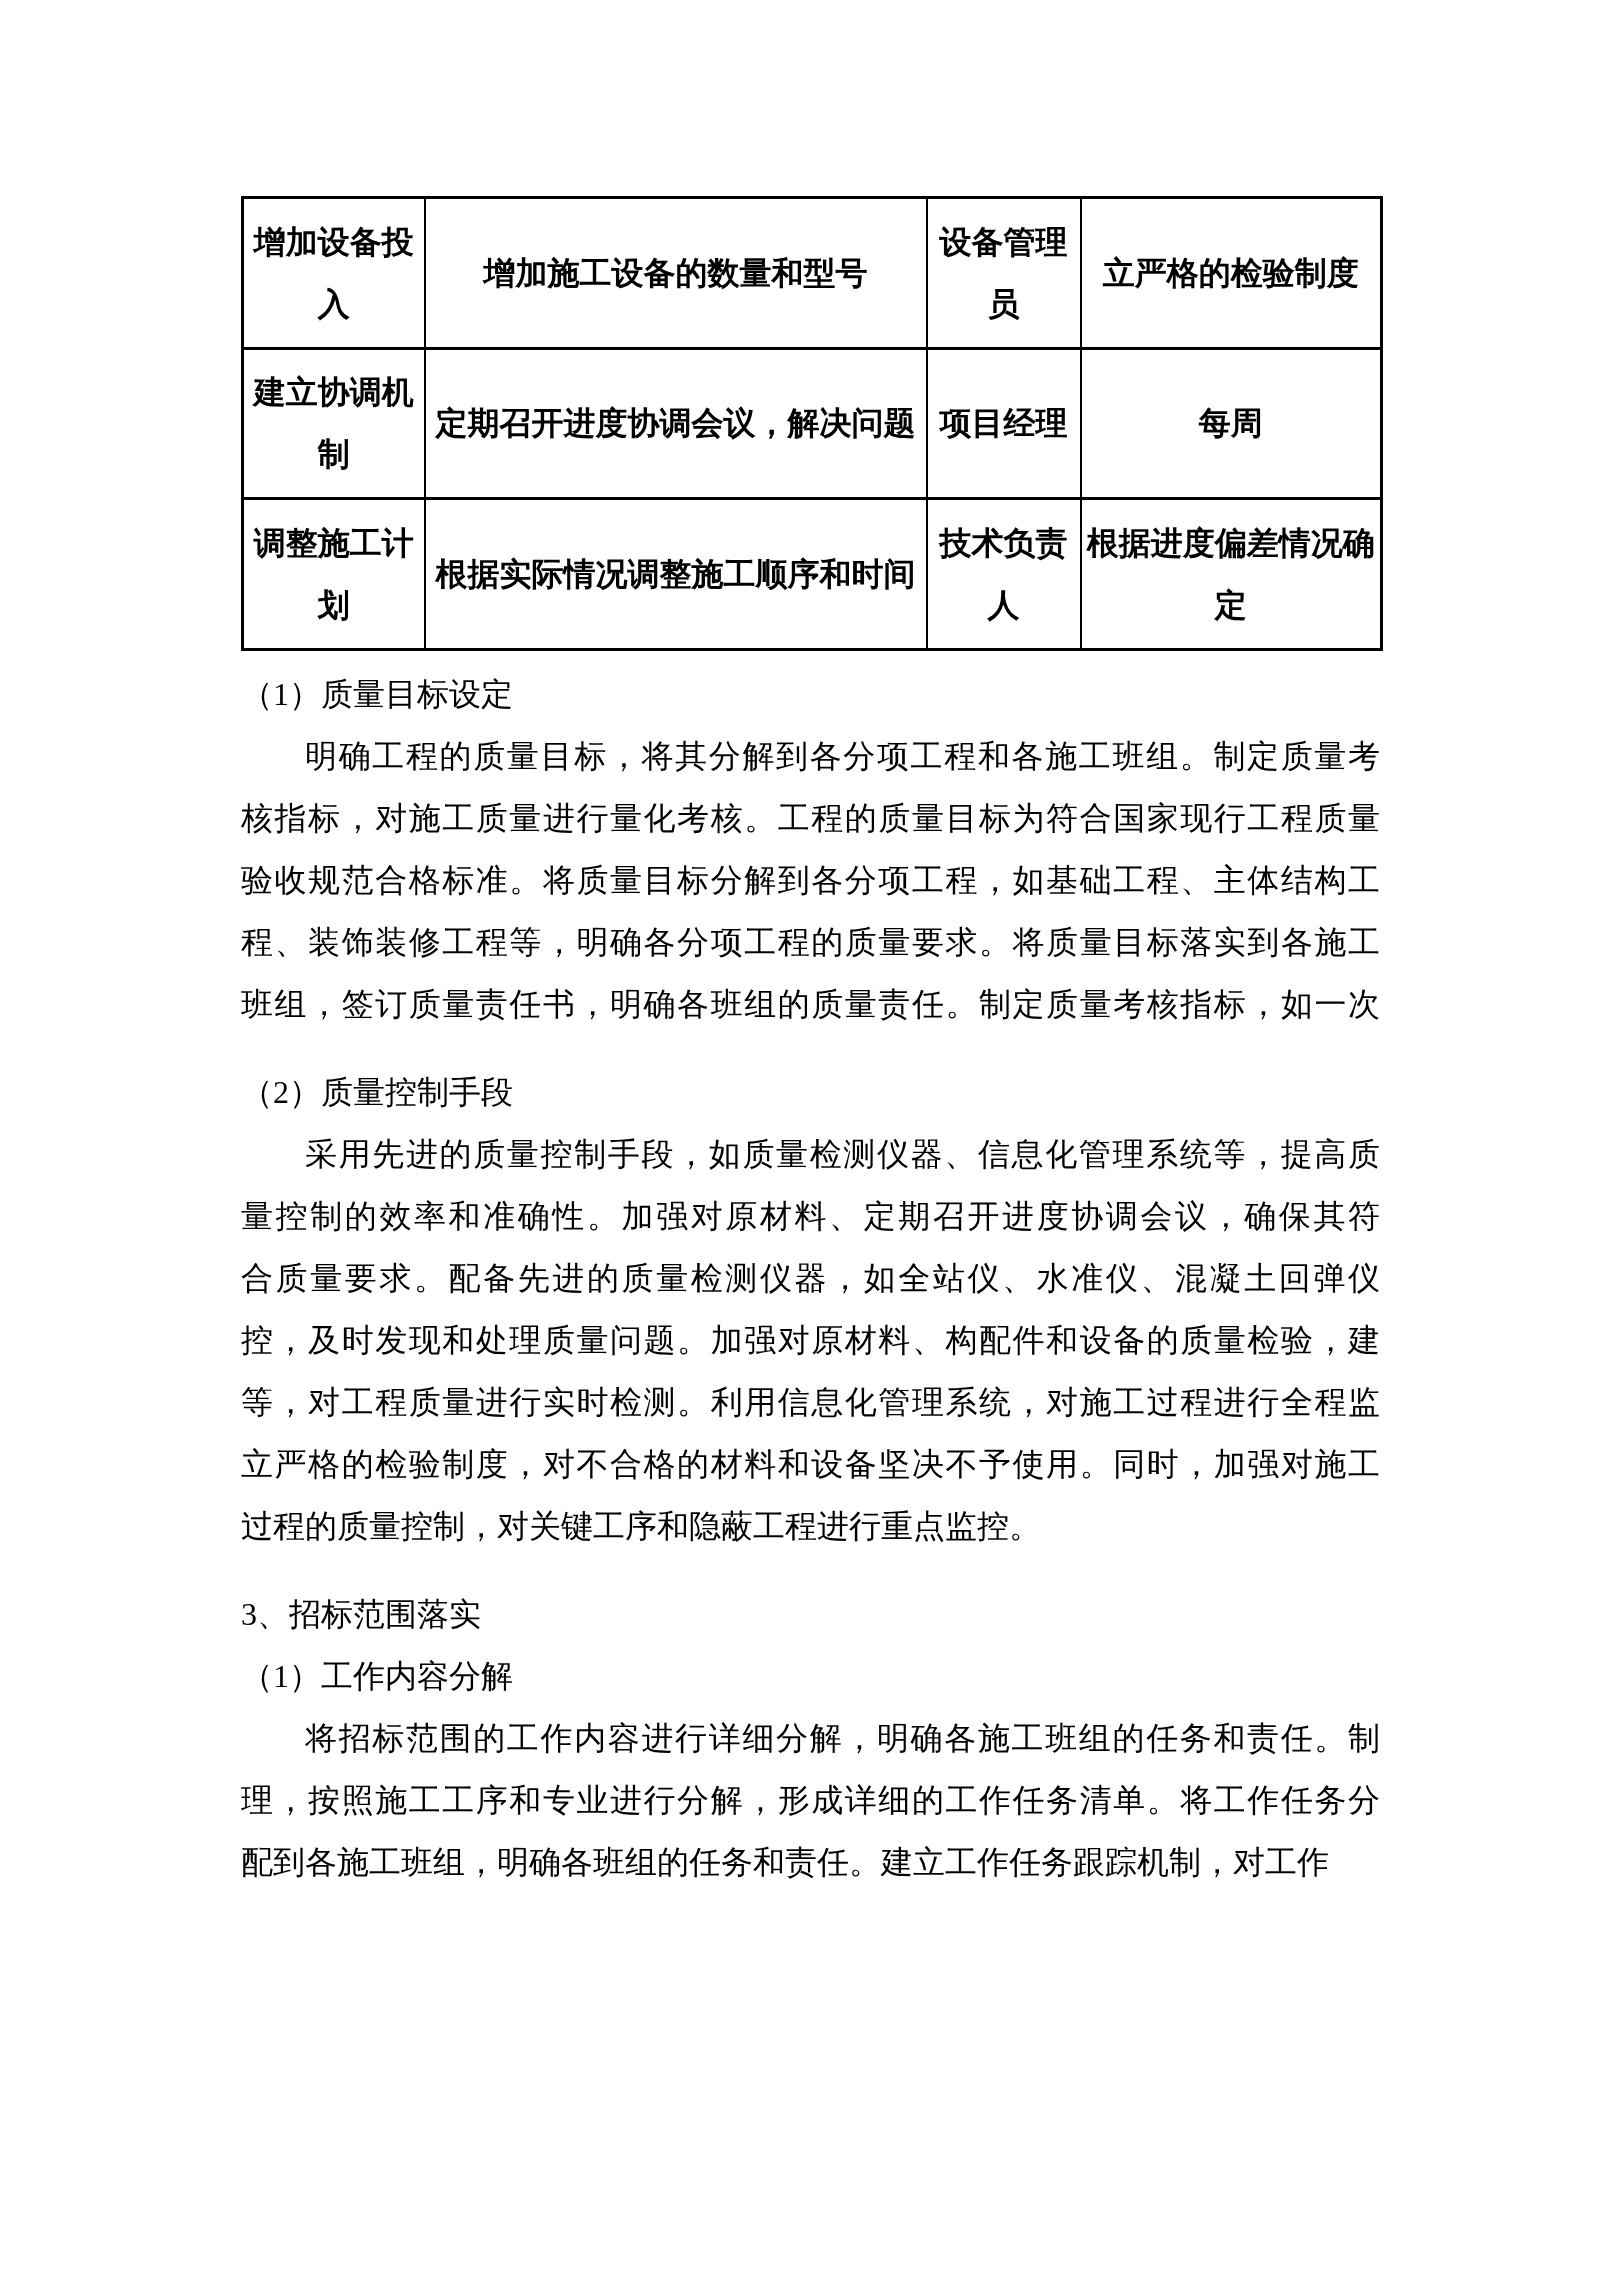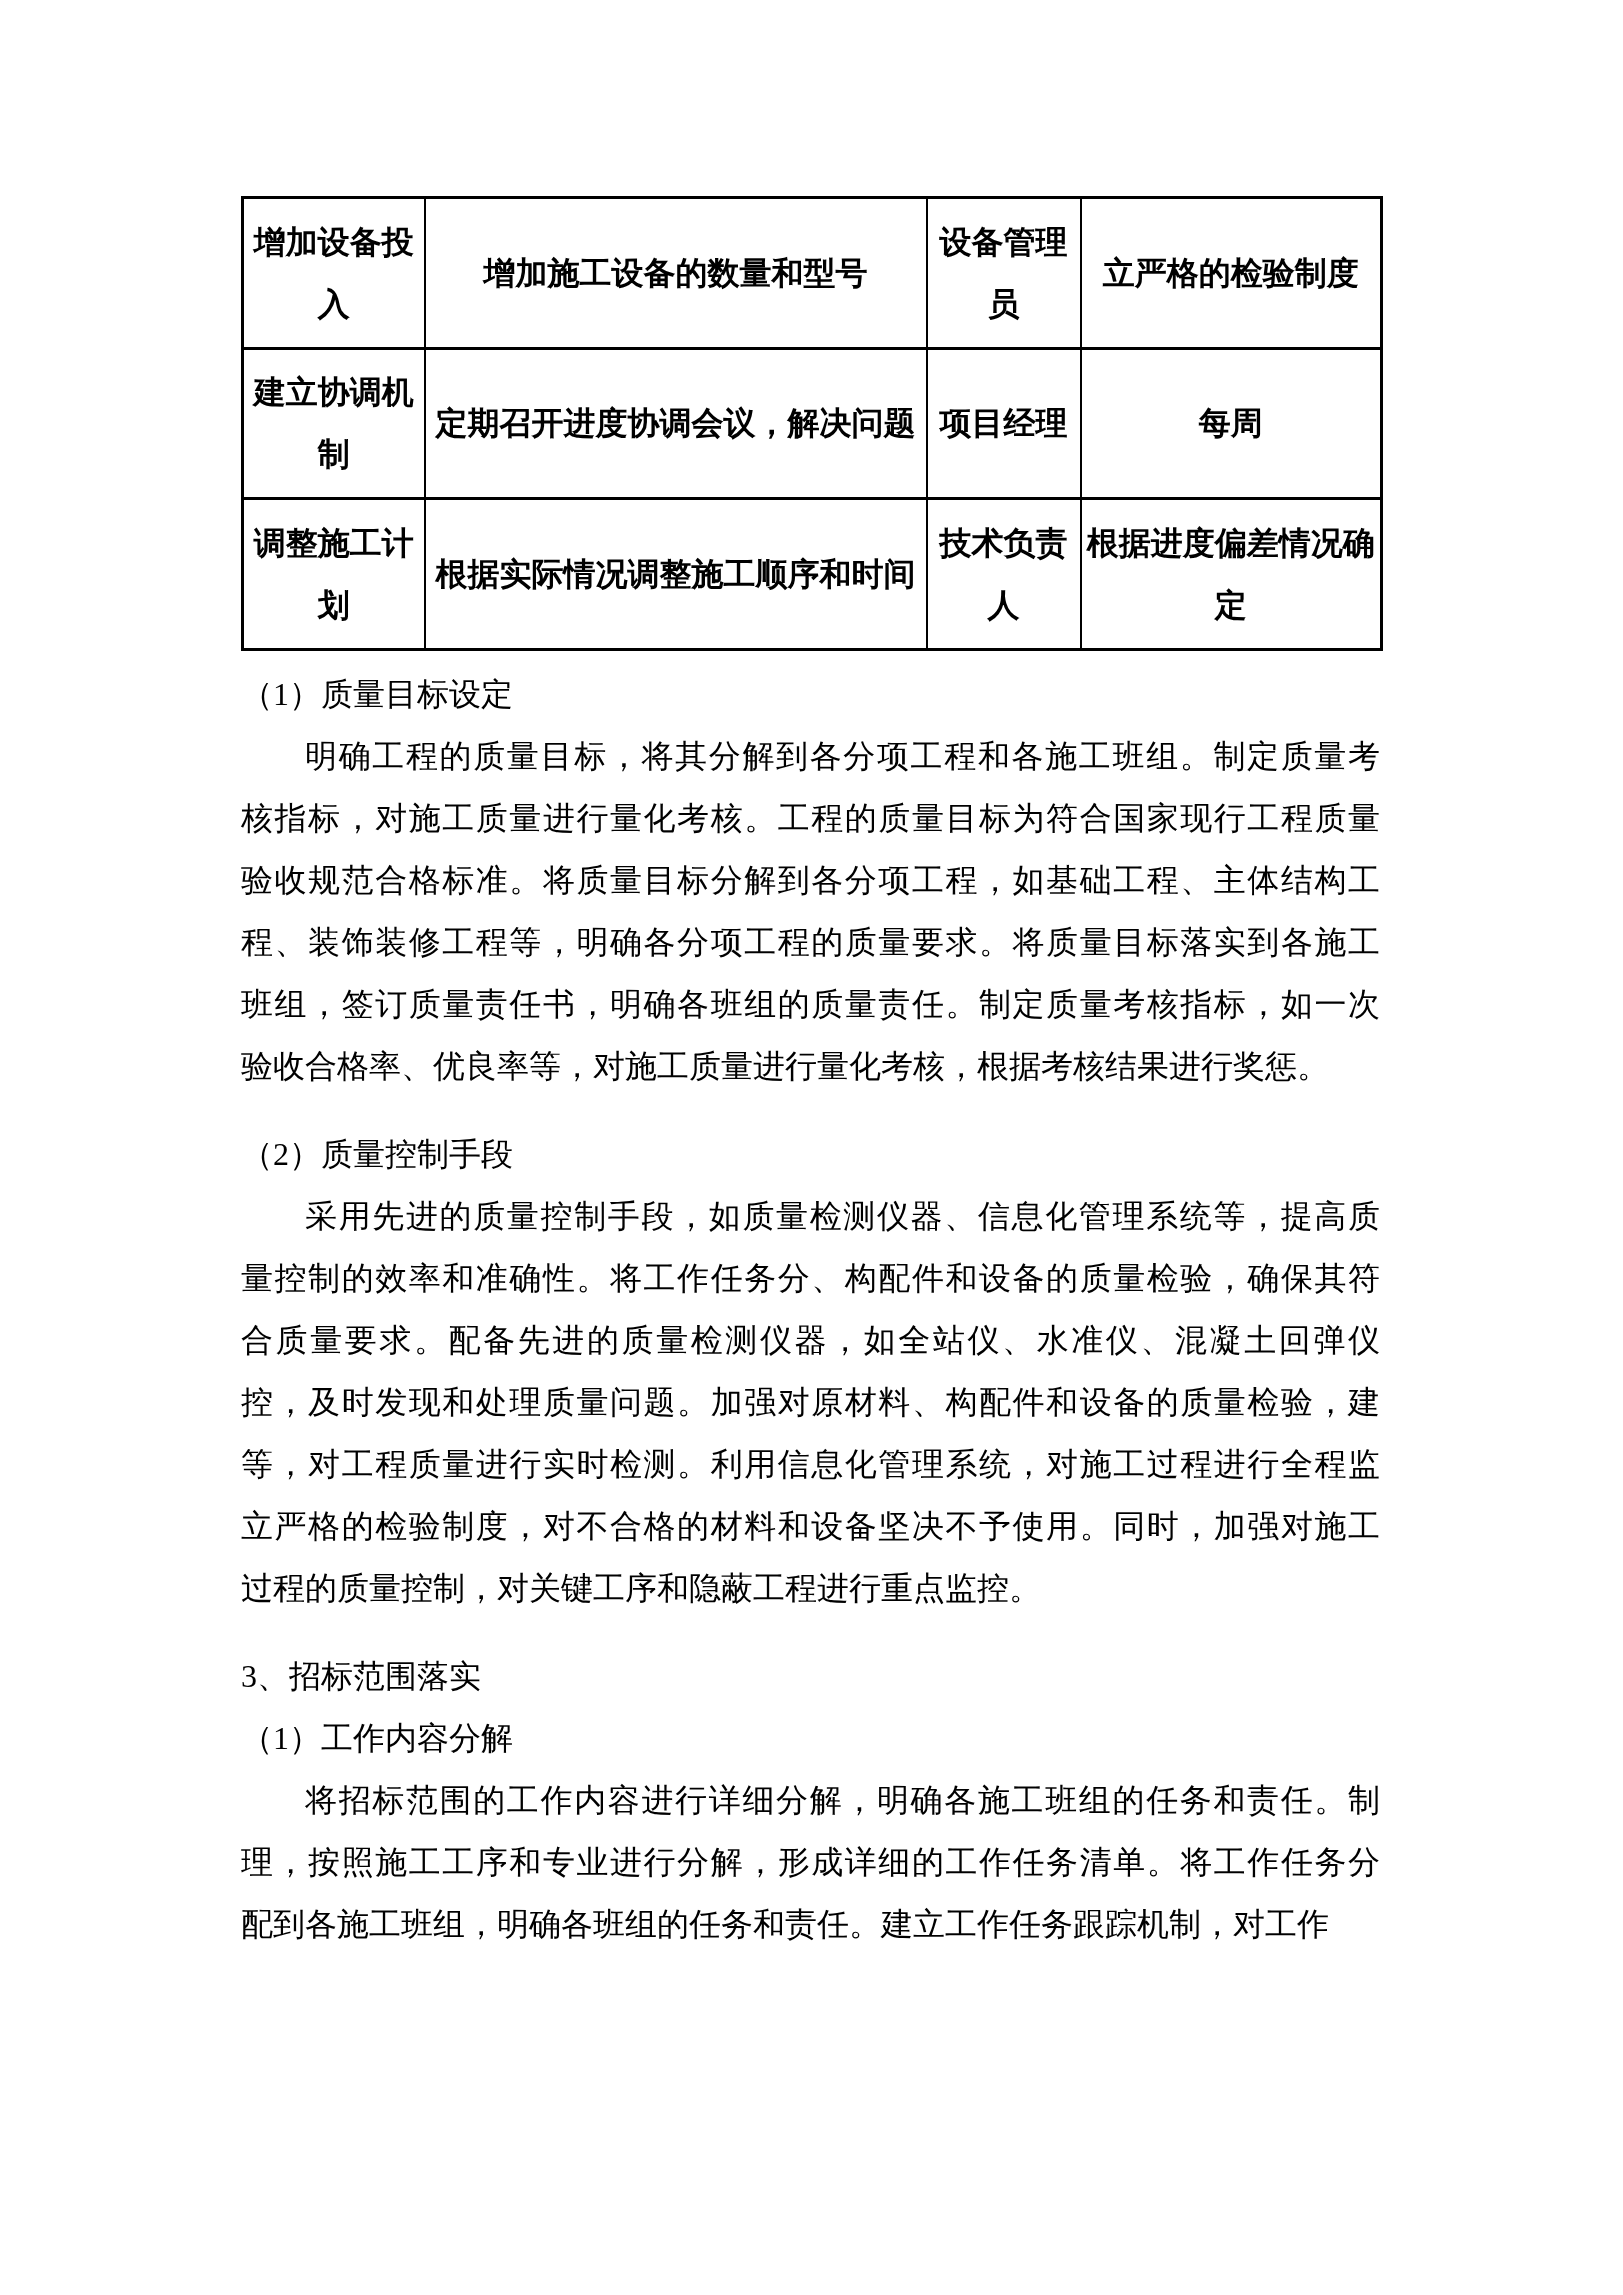--- a/index.html
+++ b/index.html
@@ -86,27 +86,26 @@
     </table>
 
 
     <div class="subheading">（1）质量目标设定</div>
     <div class="para">
         <div class="tline first">明确工程的质量目标，将其分解到各分项工程和各施工班组。制定质量考</div>
         <div class="tline">核指标，对施工质量进行量化考核。工程的质量目标为符合国家现行工程质量</div>
         <div class="tline">验收规范合格标准。将质量目标分解到各分项工程，如基础工程、主体结构工</div>
         <div class="tline">程、装饰装修工程等，明确各分项工程的质量要求。将质量目标落实到各施工</div>
         <div class="tline">班组，签订质量责任书，明确各班组的质量责任。制定质量考核指标，如一次</div>
-        <div class="tline last">验收合格率、优良率等，对施工质量进行量化考核，根据考核结果进行奖惩。</div>
       </div>
 
     <div class="subheading sp">（2）质量控制手段</div>
     <div class="para">
         <div class="tline first">采用先进的质量控制手段，如质量检测仪器、信息化管理系统等，提高质</div>
-        <div class="tline">量控制的效率和准确性。将工作任务分、构配件和设备的质量检验，确保其符</div>
+        <div class="tline">量控制的效率和准确性。加强对原材料、定期召开进度协调会议，确保其符</div>
         <div class="tline">合质量要求。配备先进的质量检测仪器，如全站仪、水准仪、混凝土回弹仪</div>
         <div class="tline">控，及时发现和处理质量问题。加强对原材料、构配件和设备的质量检验，建</div>
         <div class="tline">等，对工程质量进行实时检测。利用信息化管理系统，对施工过程进行全程监</div>
         <div class="tline">立严格的检验制度，对不合格的材料和设备坚决不予使用。同时，加强对施工</div>
         <div class="tline last">过程的质量控制，对关键工序和隐蔽工程进行重点监控。</div>
       </div>
 
     <div class="heading sp">3、招标范围落实</div>
 
     <div class="subheading">（1）工作内容分解</div>

